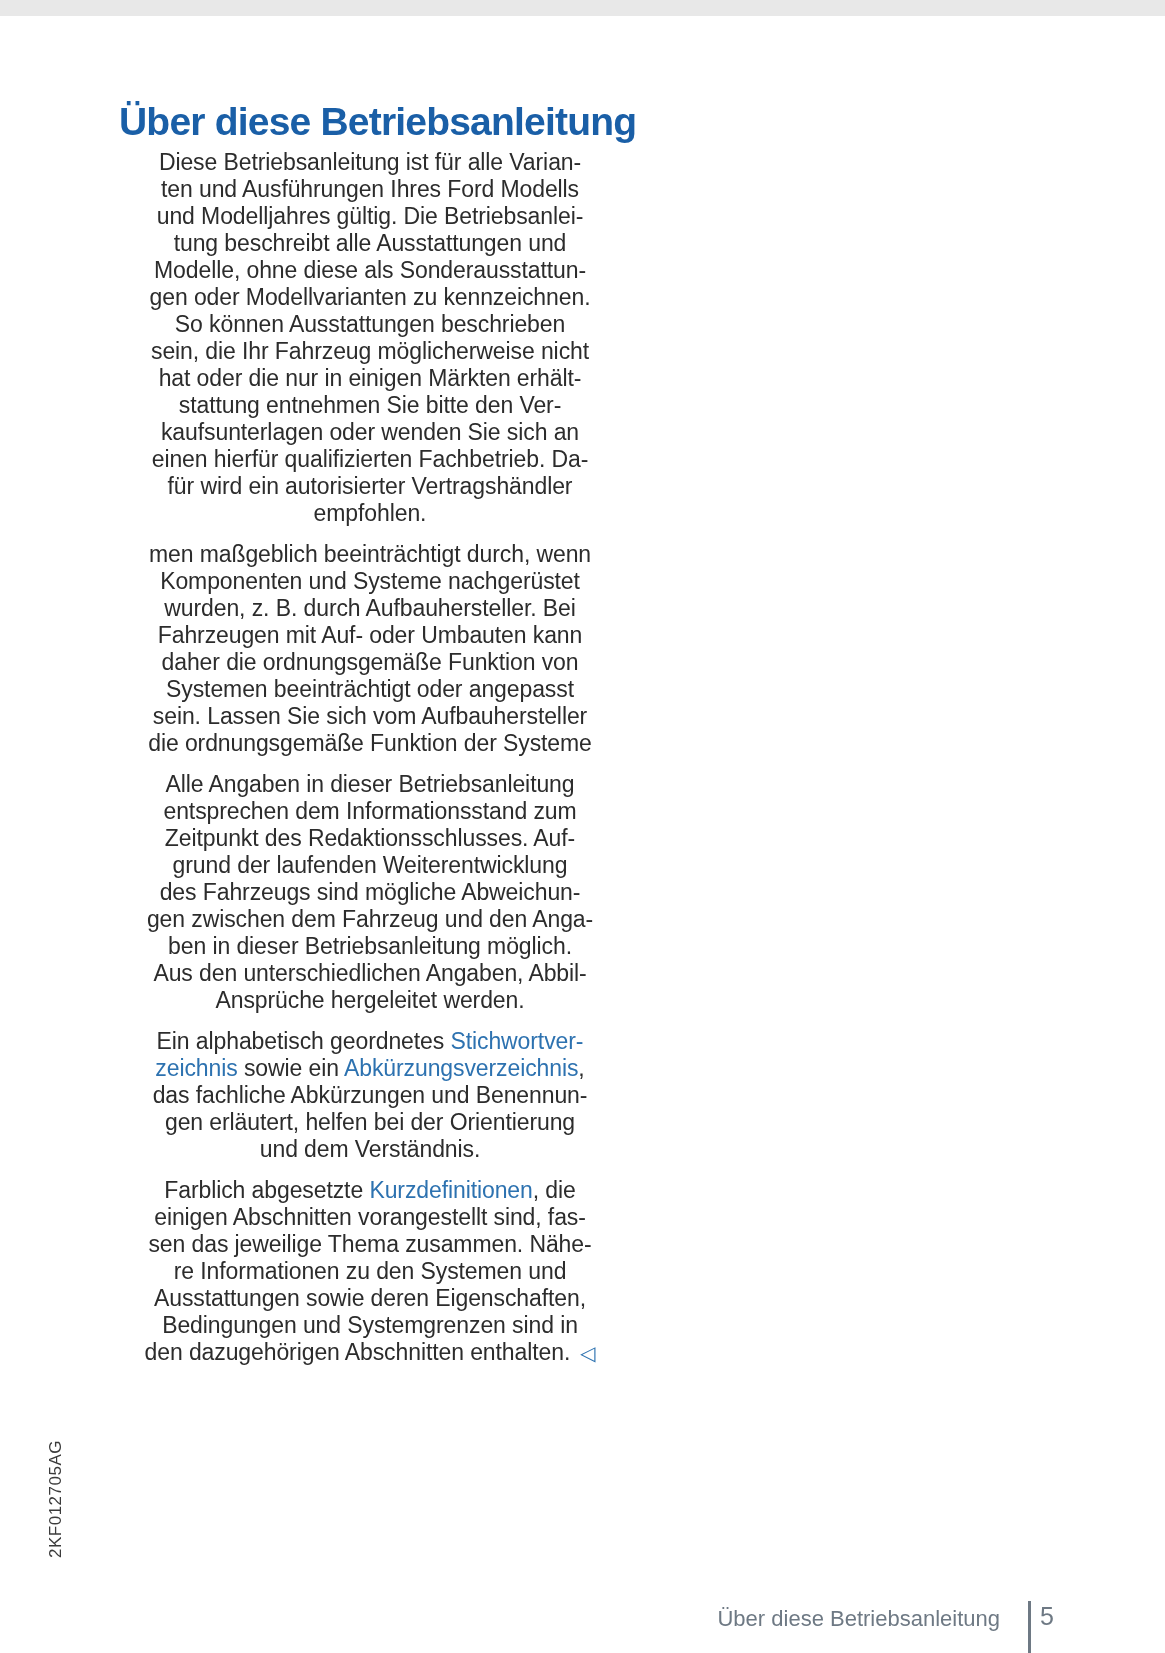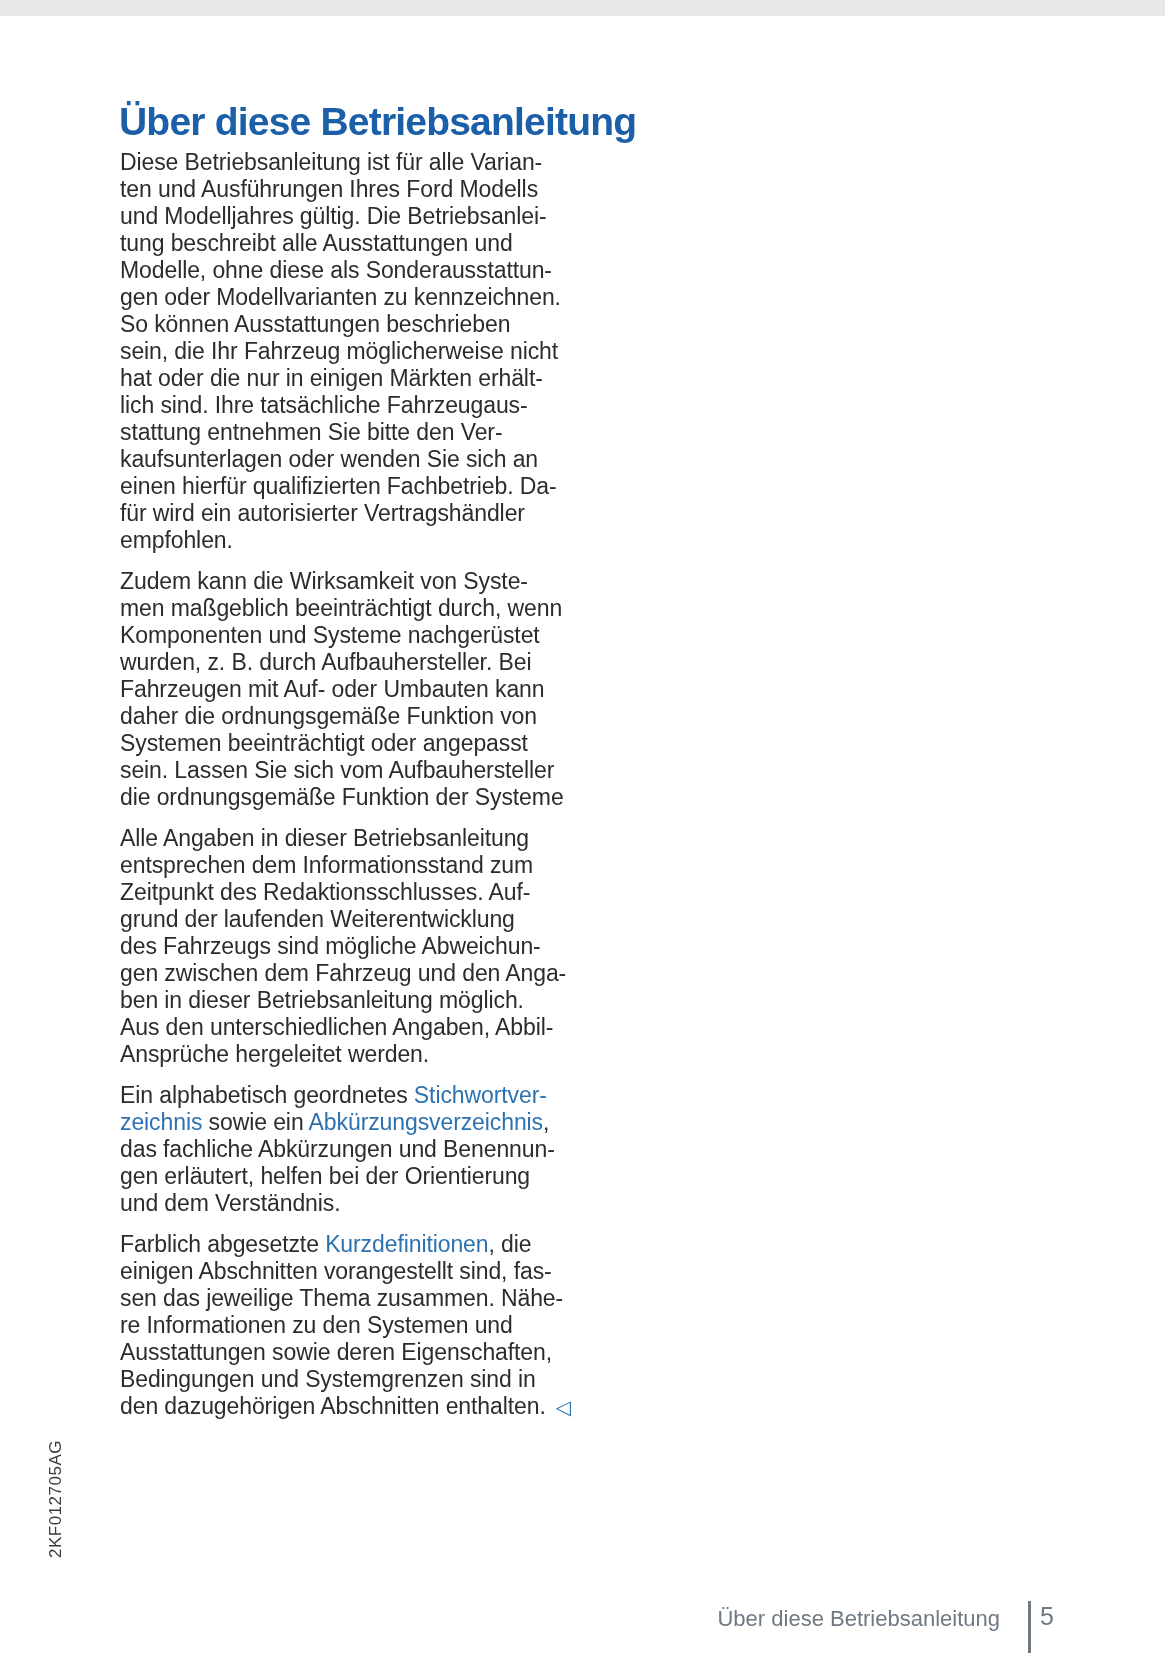--- a/index.html
+++ b/index.html
@@ -25,21 +25,21 @@
   .content {
     position: absolute;
     left: 120px;
     top: 133px;
     width: 500px;
     color: var(--body-text, #2c2c2c);
     font-size: 23px;
     letter-spacing: -0.1px;
   }
   .paragraph { margin: 0 0 14px 0; }
-  .line { line-height: 27px; height: 27px; white-space: nowrap; }
+  .line { line-height: 27px; height: 27px; white-space: nowrap; text-align: center; }
   .xref {
     color: var(--link-blue, #2d72b0);
     text-decoration: none;
     cursor: pointer;
   }
   .end-marker {
     color: var(--link-blue, #2d72b0);
     font-size: 20px;
     margin-left: 10px;
   }
@@ -90,29 +90,27 @@
       <div class="paragraph">
         <div class="line"><span>Diese Betriebsanleitung ist für alle Varian-</span></div>
         <div class="line"><span>ten und Ausführungen Ihres Ford Modells</span></div>
         <div class="line"><span>und Modelljahres gültig. Die Betriebsanlei-</span></div>
         <div class="line"><span>tung beschreibt alle Ausstattungen und</span></div>
         <div class="line"><span>Modelle, ohne diese als Sonderausstattun-</span></div>
         <div class="line"><span>gen oder Modellvarianten zu kennzeichnen.</span></div>
         <div class="line"><span>So können Ausstattungen beschrieben</span></div>
         <div class="line"><span>sein, die Ihr Fahrzeug möglicherweise nicht</span></div>
         <div class="line"><span>hat oder die nur in einigen Märkten erhält-</span></div>
-        <div class="line"><span>lich sind. Ihre tatsächliche Fahrzeugaus-</span></div>
         <div class="line"><span>stattung entnehmen Sie bitte den Ver-</span></div>
         <div class="line"><span>kaufsunterlagen oder wenden Sie sich an</span></div>
         <div class="line"><span>einen hierfür qualifizierten Fachbetrieb. Da-</span></div>
         <div class="line"><span>für wird ein autorisierter Vertragshändler</span></div>
         <div class="line"><span>empfohlen.</span></div>
       </div>
       <div class="paragraph">
-        <div class="line"><span>Zudem kann die Wirksamkeit von Syste-</span></div>
         <div class="line"><span>men maßgeblich beeinträchtigt durch, wenn</span></div>
         <div class="line"><span>Komponenten und Systeme nachgerüstet</span></div>
         <div class="line"><span>wurden, z. B. durch Aufbauhersteller. Bei</span></div>
         <div class="line"><span>Fahrzeugen mit Auf- oder Umbauten kann</span></div>
         <div class="line"><span>daher die ordnungsgemäße Funktion von</span></div>
         <div class="line"><span>Systemen beeinträchtigt oder angepasst</span></div>
         <div class="line"><span>sein. Lassen Sie sich vom Aufbauhersteller</span></div>
         <div class="line"><span>die ordnungsgemäße Funktion der Systeme</span></div>
       </div>
       <div class="paragraph">

